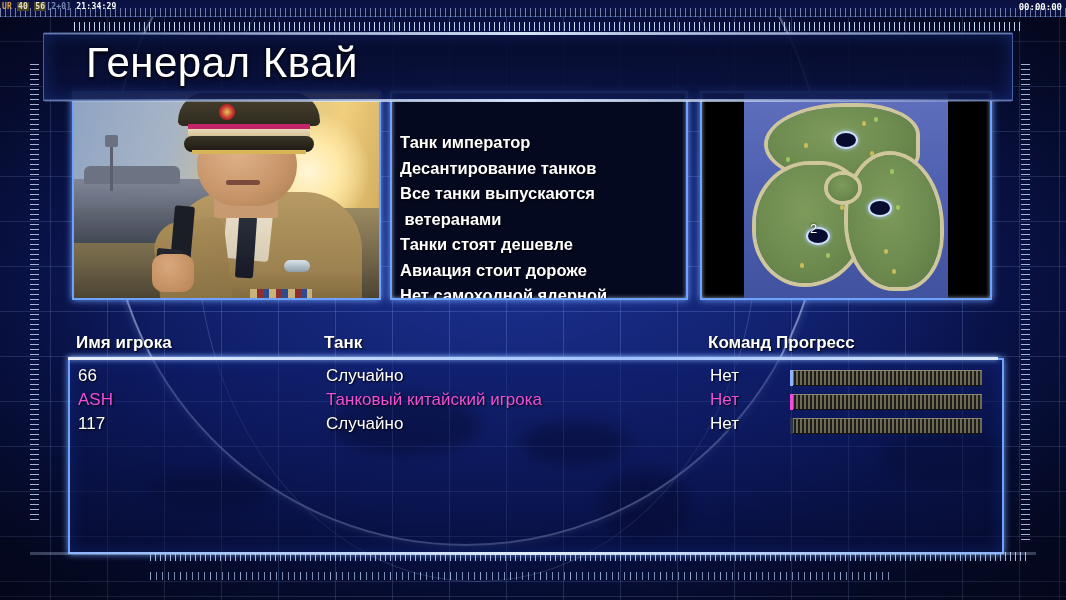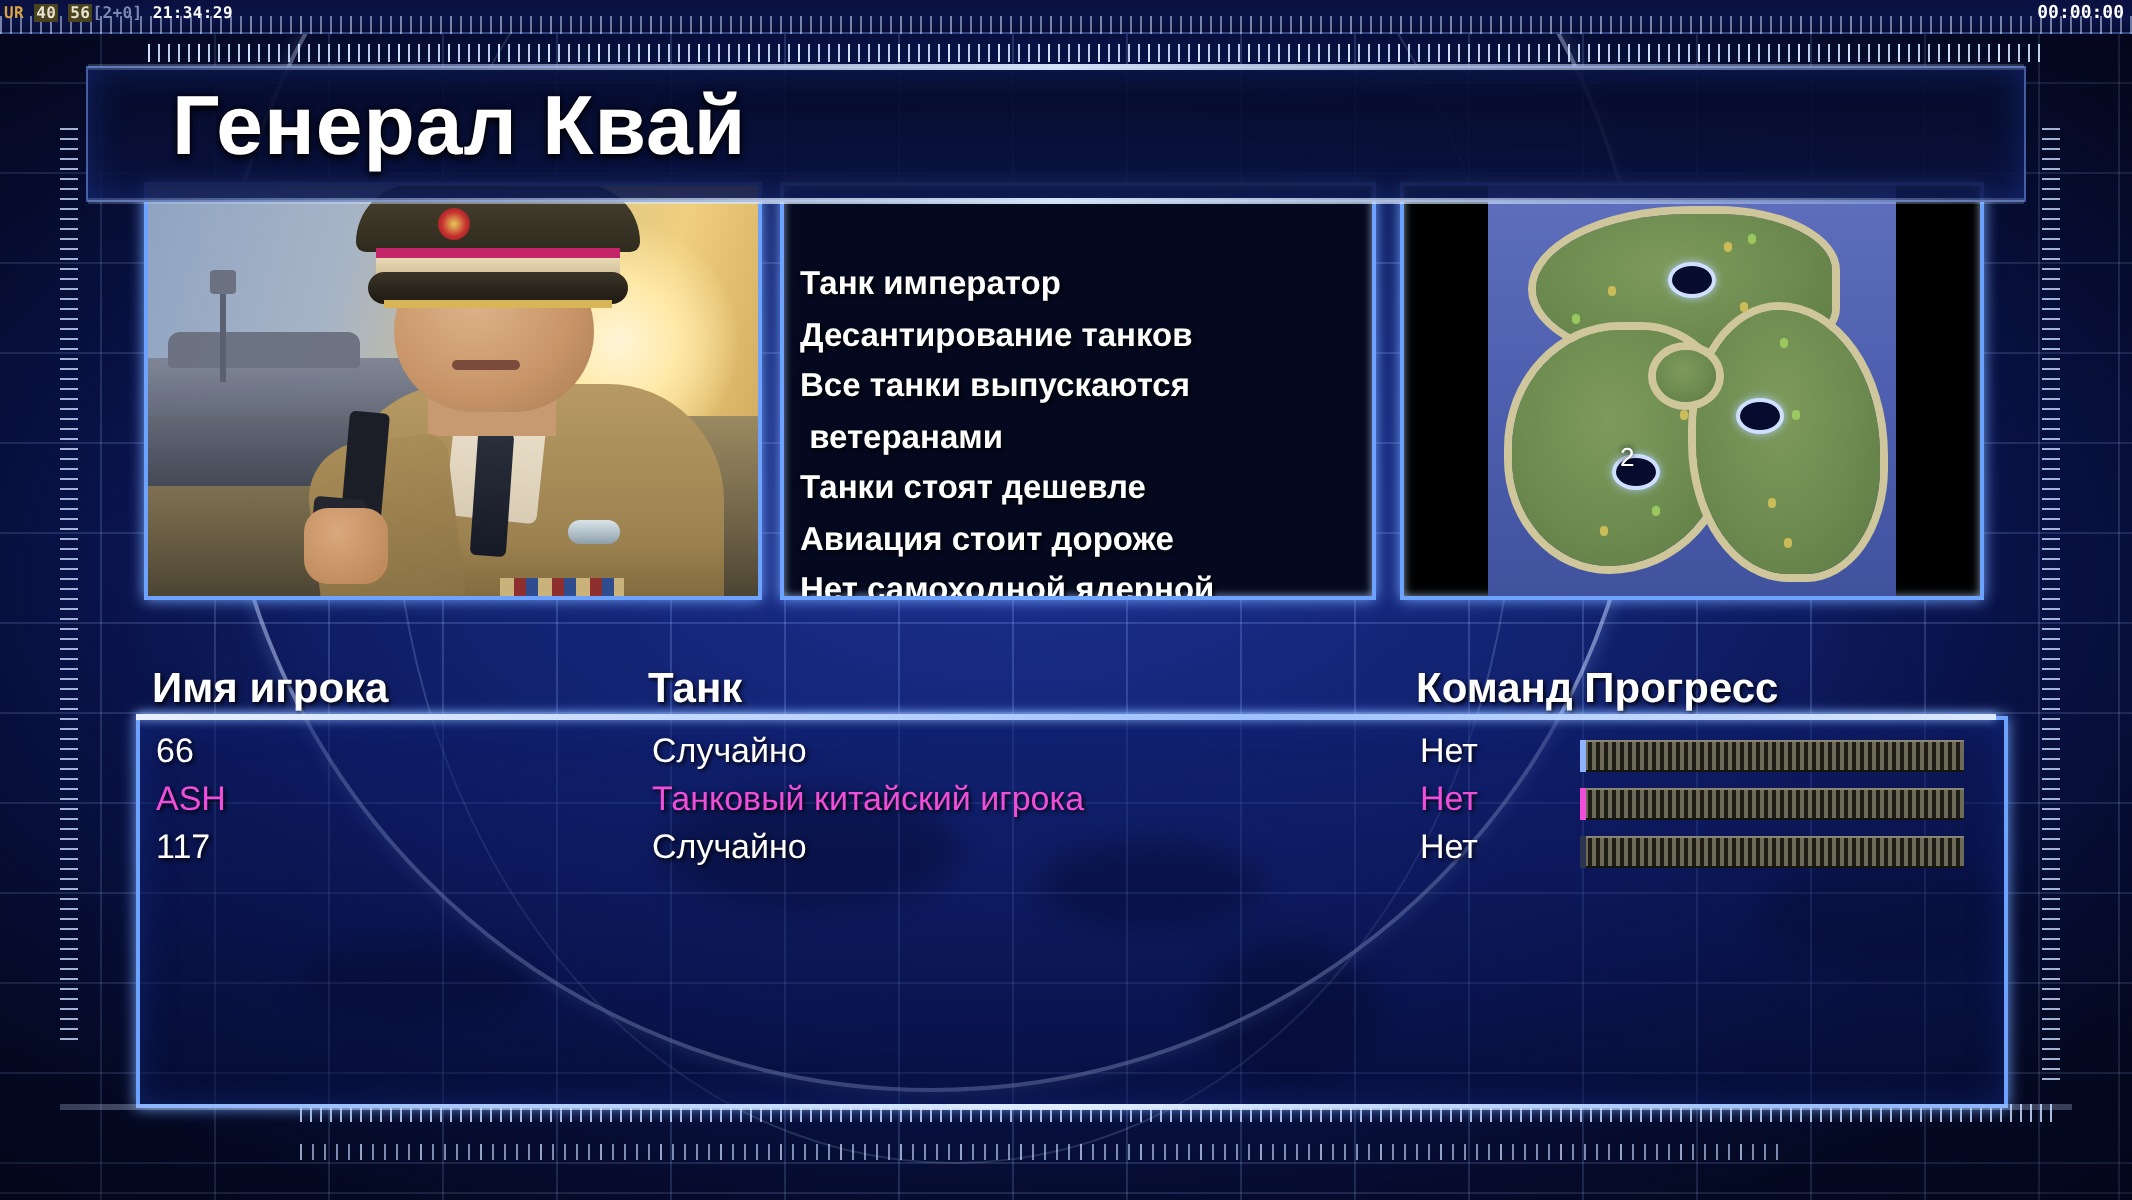--- a/index.html
+++ b/index.html
@@ -95,21 +95,21 @@
     background:linear-gradient(to bottom, rgba(6,11,42,.92), rgba(10,18,62,.88));
     border:1px solid rgba(120,160,255,.55);
     box-shadow:inset 0 0 18px rgba(30,60,160,.5);
   }
   #titlepanel .edge-top{position:absolute;left:0;top:-2px;width:100%;height:3px;
     background:linear-gradient(to right,rgba(190,215,255,.2),rgba(220,235,255,.95),rgba(190,215,255,.2));}
   #titlepanel .edge-bottom{position:absolute;left:0;bottom:-2px;width:100%;height:3px;
     background:linear-gradient(to right,rgba(190,215,255,.2),rgba(220,235,255,.95),rgba(190,215,255,.2));}
   #title{
     position:absolute;left:42px;top:5px;
-    font-size:42px;color:#ffffff;font-weight:bold;white-space:nowrap;
+    font-size:42px;color:#ffffff;font-weight:normal;white-space:nowrap;
     text-shadow:0 0 3px rgba(0,0,0,.9), 0 2px 3px rgba(0,0,0,.8);
     letter-spacing:.5px;
   }
 
   
   #inforow{
     position:absolute;left:40px;top:86px;width:940px;height:212px;
   }
   .glowbox{
     position:absolute;
@@ -183,21 +183,21 @@
     background:#070b2e;border:2px solid #cfe0ff;box-shadow:0 0 4px rgba(180,210,255,.9);}
   .startnum{position:absolute;color:#fff;font-size:13px;text-shadow:0 0 3px #000;}
   .tree{position:absolute;width:4px;height:5px;background:#d6c05a;border-radius:2px;opacity:.9;}
   .tree.g{background:#9fce62;}
 
   
   #listhdr{
     position:absolute;left:68px;top:333px;width:930px;height:24px;z-index:25;
   }
   #listhdr .h{
-    position:absolute;color:#ffffff;font-size:21px;font-weight:bold;white-space:nowrap;
+    position:absolute;color:#ffffff;font-size:17px;font-weight:bold;white-space:nowrap;
     text-shadow:1px 1px 2px rgba(0,0,0,.95);
   }
   #listhdr .hline{
     position:absolute;left:0;bottom:-3px;width:930px;height:3px;
     background:linear-gradient(to right,#e8f0ff,#9ec0ff 60%,#dbe8ff);
     box-shadow:0 0 5px rgba(150,190,255,.9);
   }
 
   #listpanel{
     position:absolute;left:68px;top:358px;width:932px;height:192px;z-index:24;

